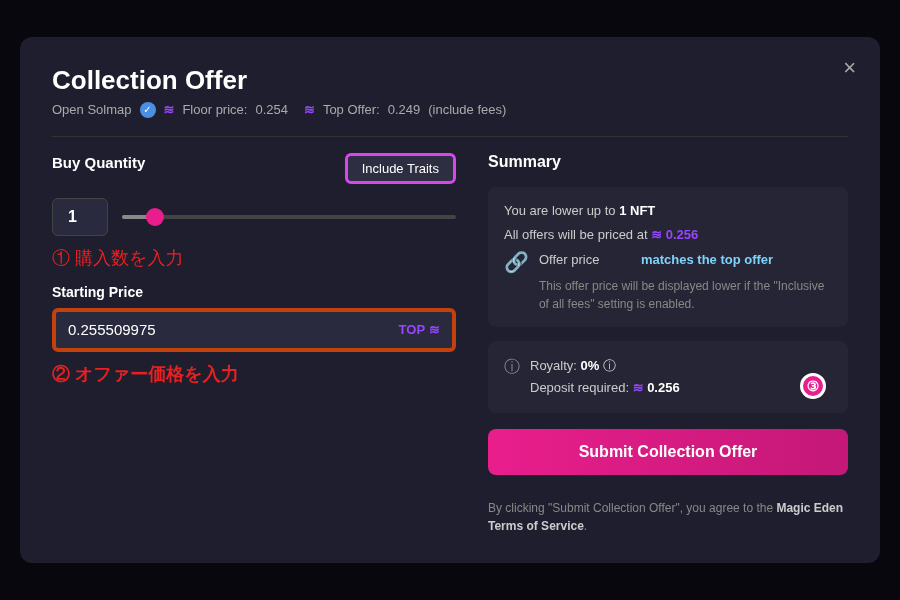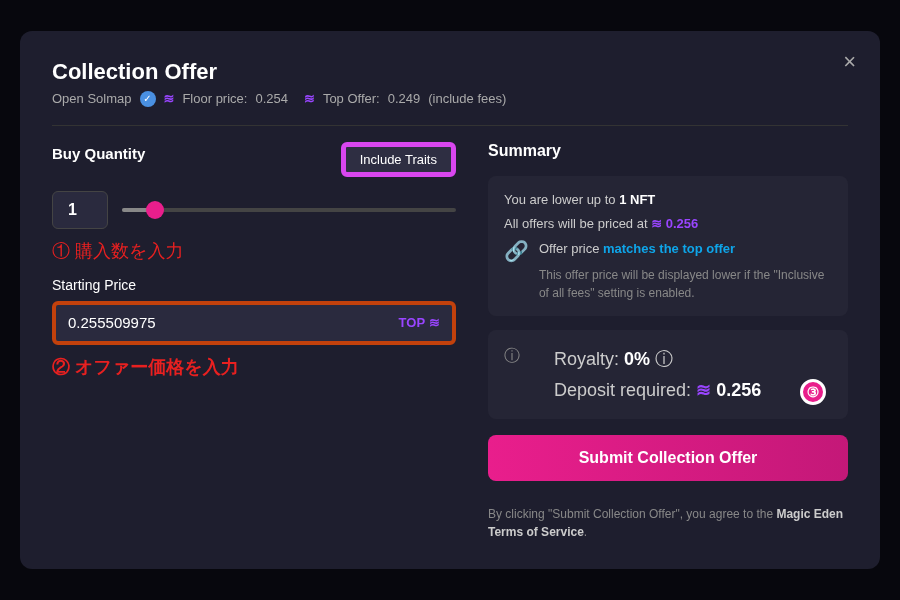--- a/index.html
+++ b/index.html
@@ -26,21 +26,21 @@
       width: 860px;
       min-height: 520px;
       padding: 28px 32px;
       position: relative;
       color: #fff;
     }
     .modal-header {
       margin-bottom: 18px;
     }
     .modal-title {
-      font-size: 22px;
+      font-size: 26px;
       font-weight: 700;
       color: #fff;
       margin-bottom: 6px;
     }
     .modal-subtitle {
       display: flex;
       align-items: center;
       gap: 8px;
       font-size: 13px;
       color: #aaa;
@@ -95,21 +95,21 @@
       margin-bottom: 12px;
     }
     .buy-quantity-header {
       display: flex;
       align-items: center;
       justify-content: space-between;
       margin-bottom: 14px;
     }
     .include-traits-btn {
       background: #2e2e42;
-      border: 5px solid #d946ef;
+      border: 3px solid #d946ef;
       color: #fff;
       border-radius: 6px;
       padding: 5px 14px;
       font-size: 13px;
       cursor: pointer;
     }
     .quantity-row {
       display: flex;
       align-items: center;
       gap: 14px;
@@ -157,21 +157,21 @@
       transform: translate(-50%, -50%);
     }
     .annotation {
       font-size: 18px;
       font-weight: 400;
       color: #e82020;
       margin: 10px 0 14px 0;
     }
     .starting-price-label {
       font-size: 14px;
-      font-weight: 400;
+      font-weight: 700;
       color: #fff;
       margin-bottom: 8px;
     }
     .price-input-wrapper {
       display: flex;
       align-items: center;
       background: #2a2a3e;
       border: 4px solid #c2410c;
       border-radius: 6px;
       padding: 0 12px;
@@ -220,21 +220,22 @@
     }
     .summary-line strong {
       color: #fff;
     }
     .summary-line .sol-amount {
       color: #9945ff;
       font-weight: 700;
     }
     .matches-top {
       font-weight: 700;
-      color: #0ea5e9;
+      color: #7dd3fc;
+      margin-left: 38px;
     }
     .info-row {
       display: flex;
       align-items: flex-start;
       gap: 10px;
     }
     .fee-note {
       font-size: 12px;
       color: #888;
       margin-top: 8px;
@@ -248,24 +249,23 @@
       display: flex;
       align-items: flex-start;
       gap: 10px;
     }
     .royalty-info-icon {
       color: #888;
       font-size: 16px;
       margin-top: 2px;
     }
     .royalty-details {
-      font-size: 18px;
+      font-size: 13px;
       color: #ccc;
       line-height: 1.7;
-      margin-left: 24px;
     }
     .royalty-details strong {
       color: #fff;
     }
     .circle3 {
       position: absolute;
       right: 22px;
       background: #e91e8c;
       border: 3px solid #fff;
       border-radius: 50%;

